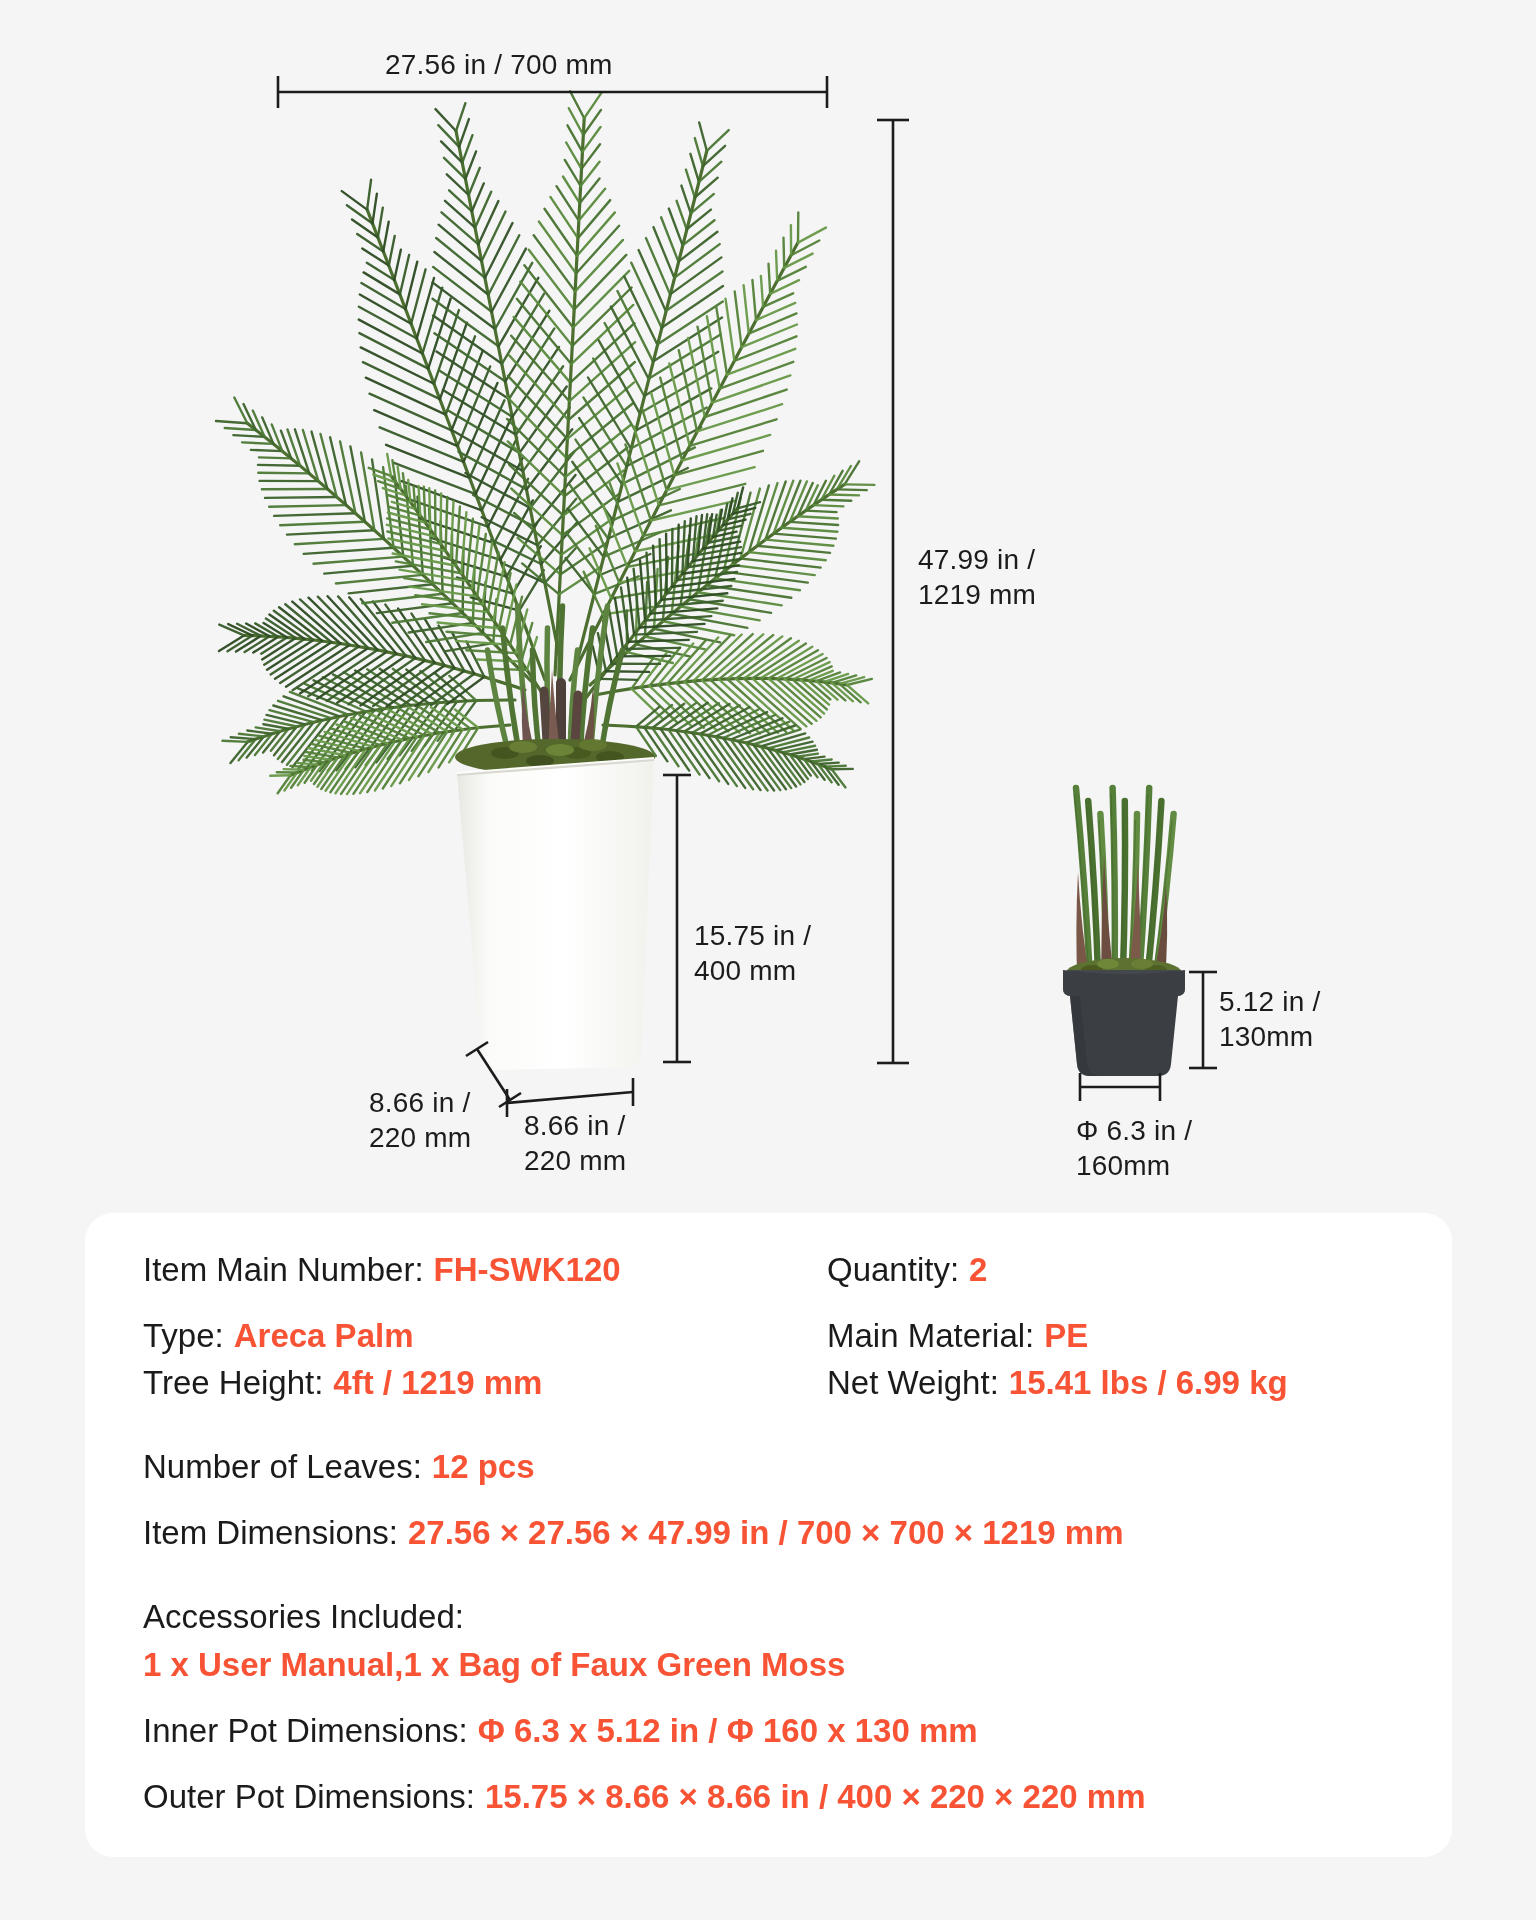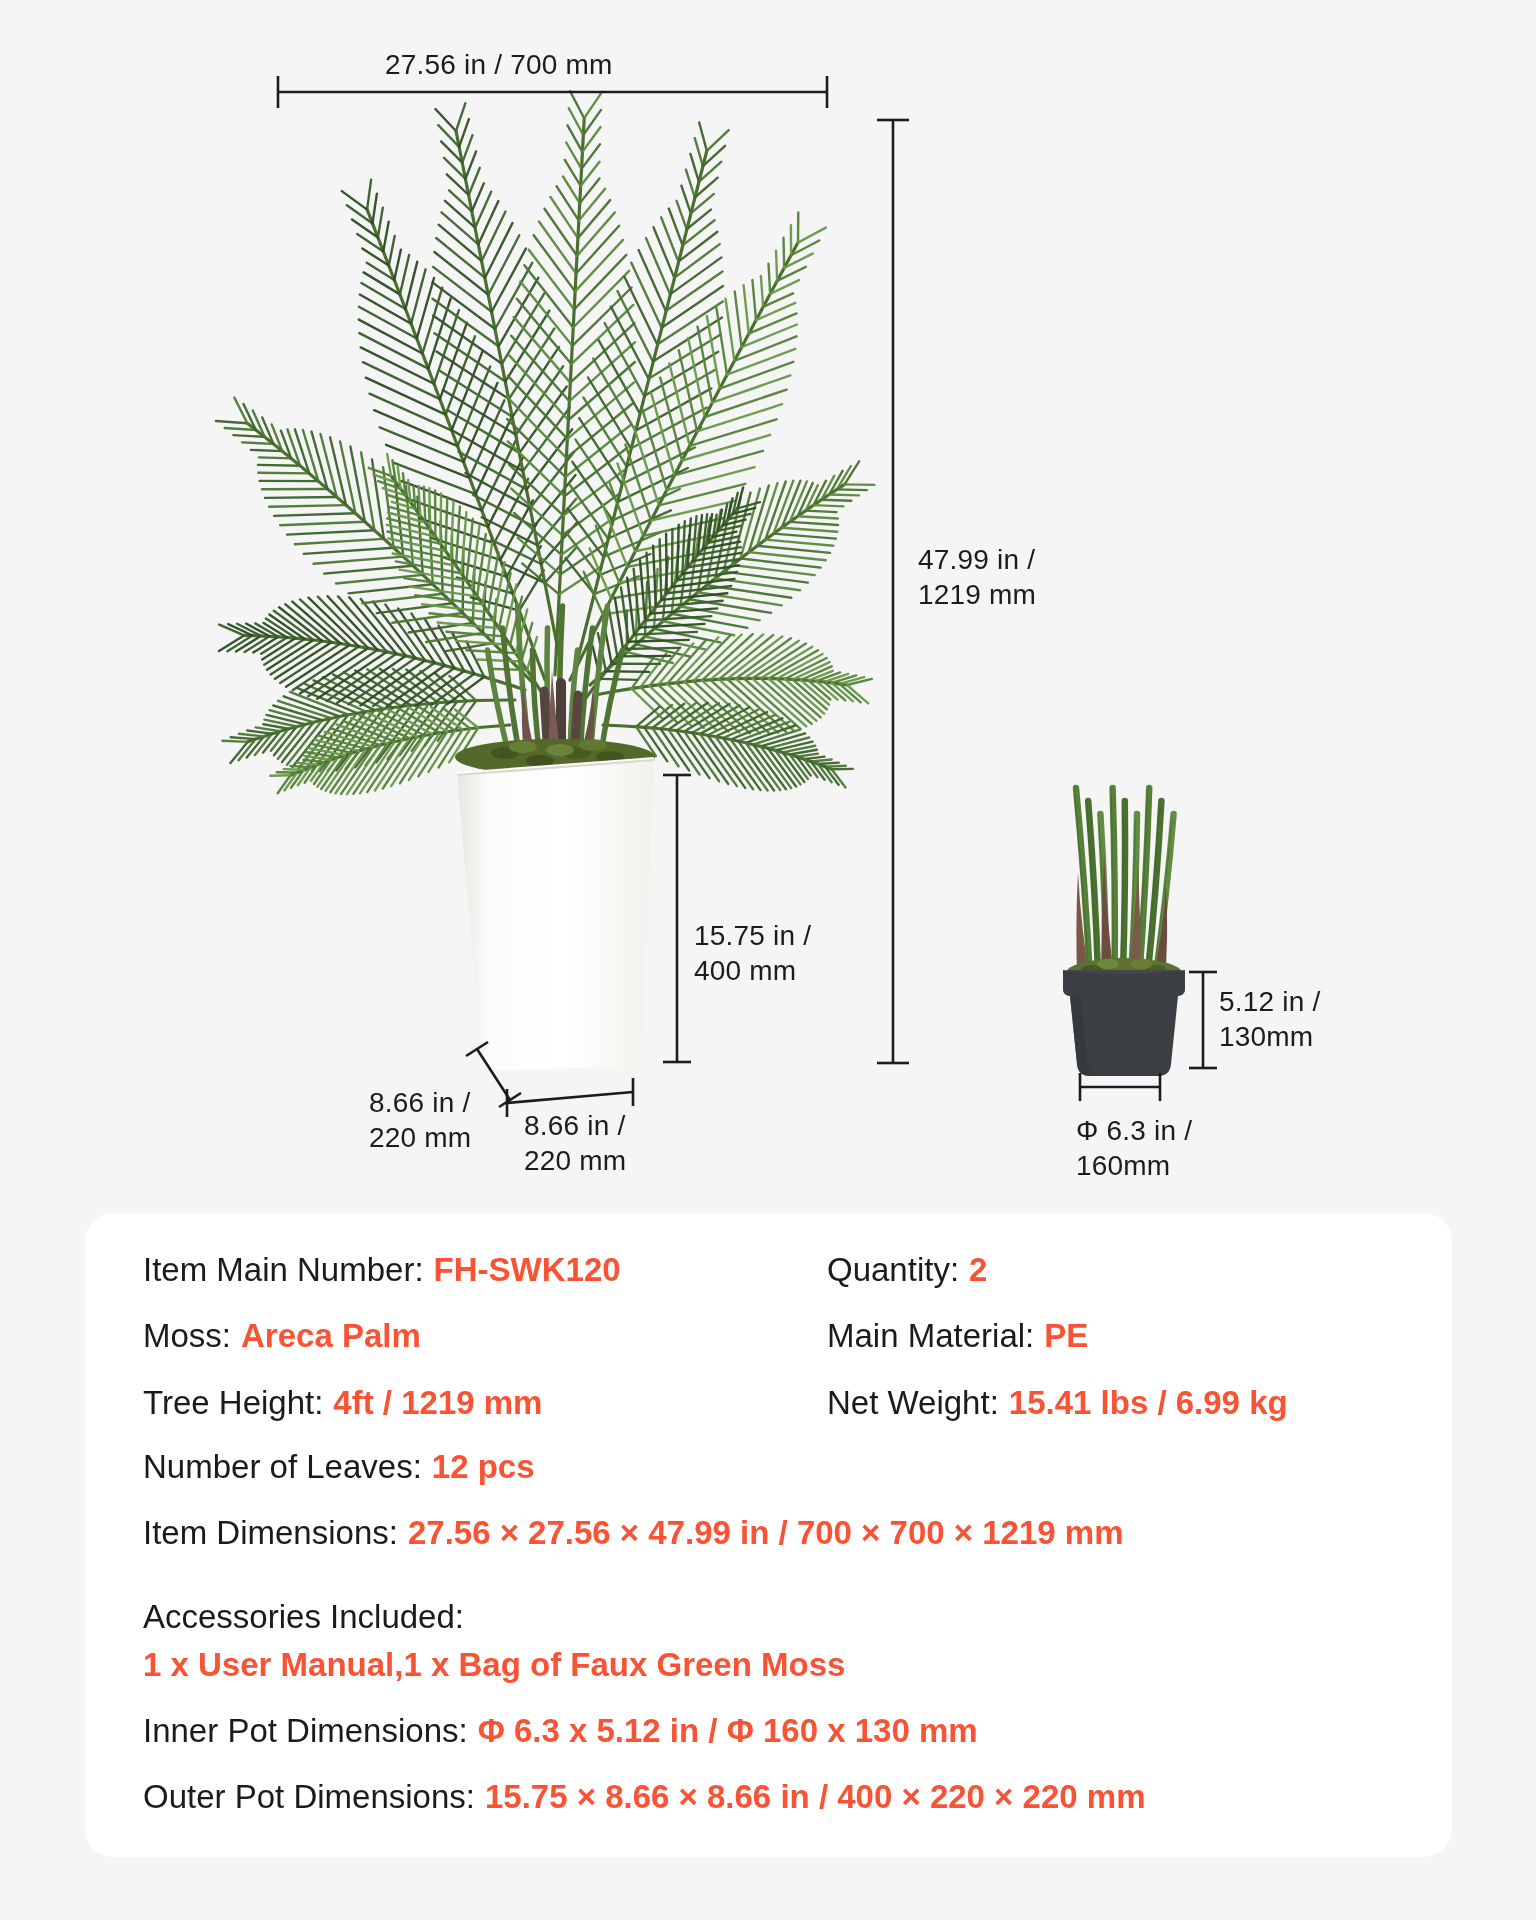--- a/index.html
+++ b/index.html
@@ -990,24 +990,24 @@
     <div>Φ 6.3 in /</div>
     <div>160mm</div>
   </div>
 
   <div class="panel">
     <div class="spec-line" style="top:24px;">
       <span class="cell c1"><span class="lbl">Item Main Number:</span><span class="val">FH-SWK120</span></span>
       <span class="cell c2"><span class="lbl">Quantity:</span><span class="val">2</span></span>
     </div>
     <div class="spec-line" style="top:90px;">
-      <span class="cell c1"><span class="lbl">Moss:</span><span class="val">Areca Palm</span></span>
+      <span class="cell c1"><span class="lbl">Type:</span><span class="val">Areca Palm</span></span>
       <span class="cell c2"><span class="lbl">Main Material:</span><span class="val">PE</span></span>
     </div>
-    <div class="spec-line" style="top:157px;">
+    <div class="spec-line" style="top:137px;">
       <span class="cell c1"><span class="lbl">Tree Height:</span><span class="val">4ft / 1219 mm</span></span>
       <span class="cell c2"><span class="lbl">Net Weight:</span><span class="val">15.41 lbs / 6.99 kg</span></span>
     </div>
     <div class="spec-line" style="top:221px;">
       <span class="cell c1"><span class="lbl">Number of Leaves:</span><span class="val">12 pcs</span></span>
     </div>
     <div class="spec-line" style="top:287px;">
       <span class="cell c1"><span class="lbl">Item Dimensions:</span><span class="val">27.56 × 27.56 × 47.99 in / 700 × 700 × 1219 mm</span></span>
     </div>
     <div class="spec-line" style="top:371px;">

